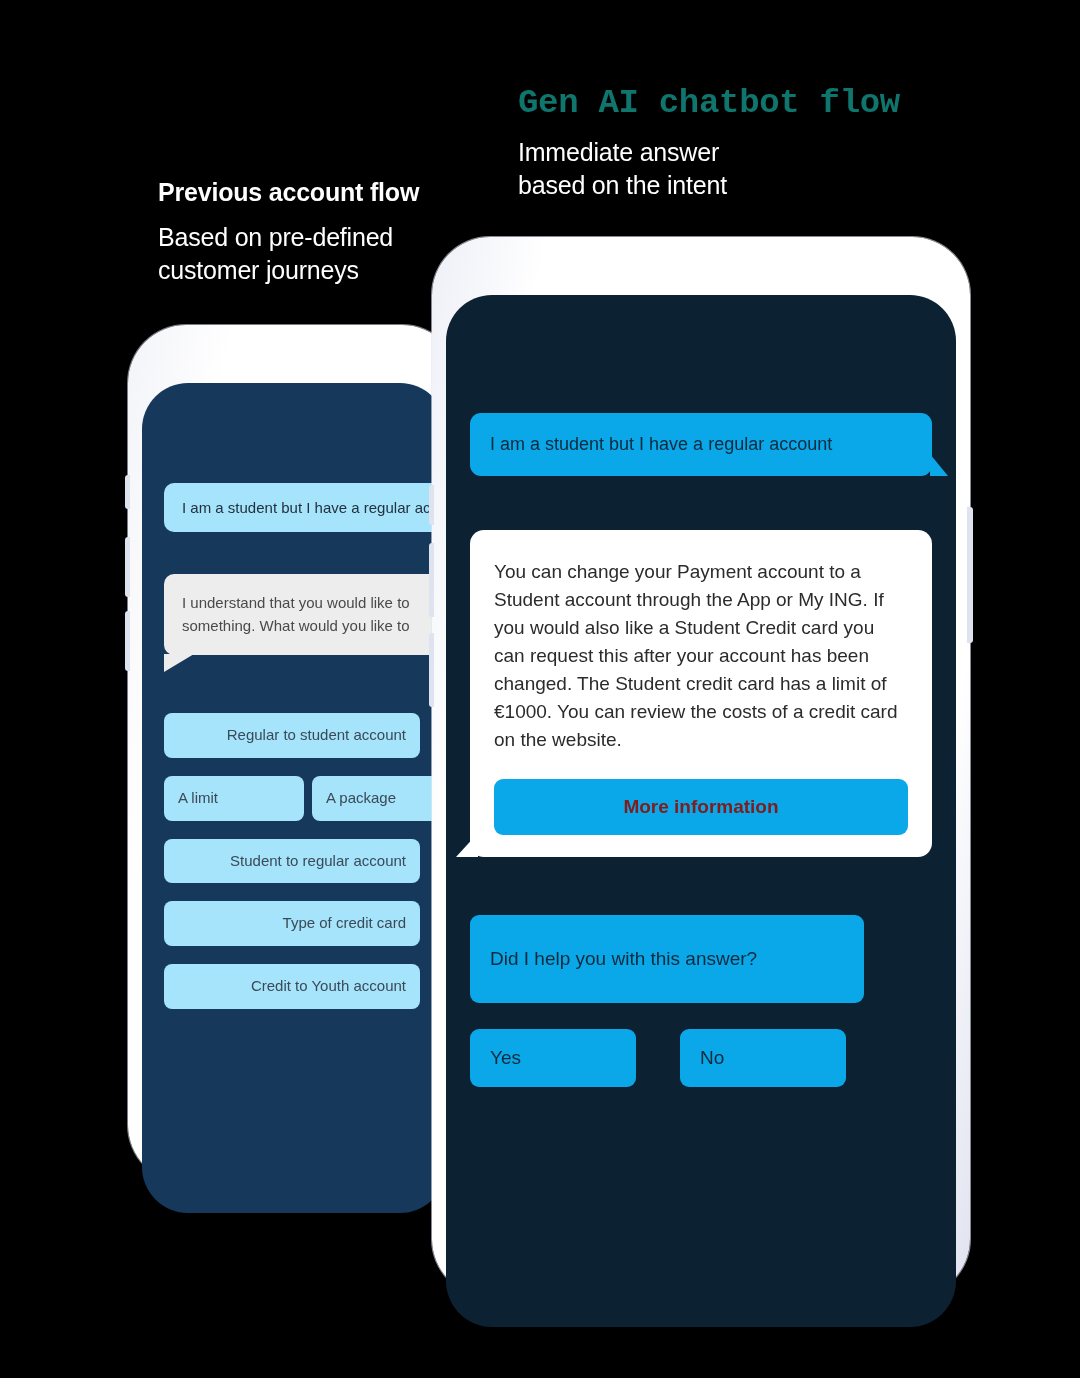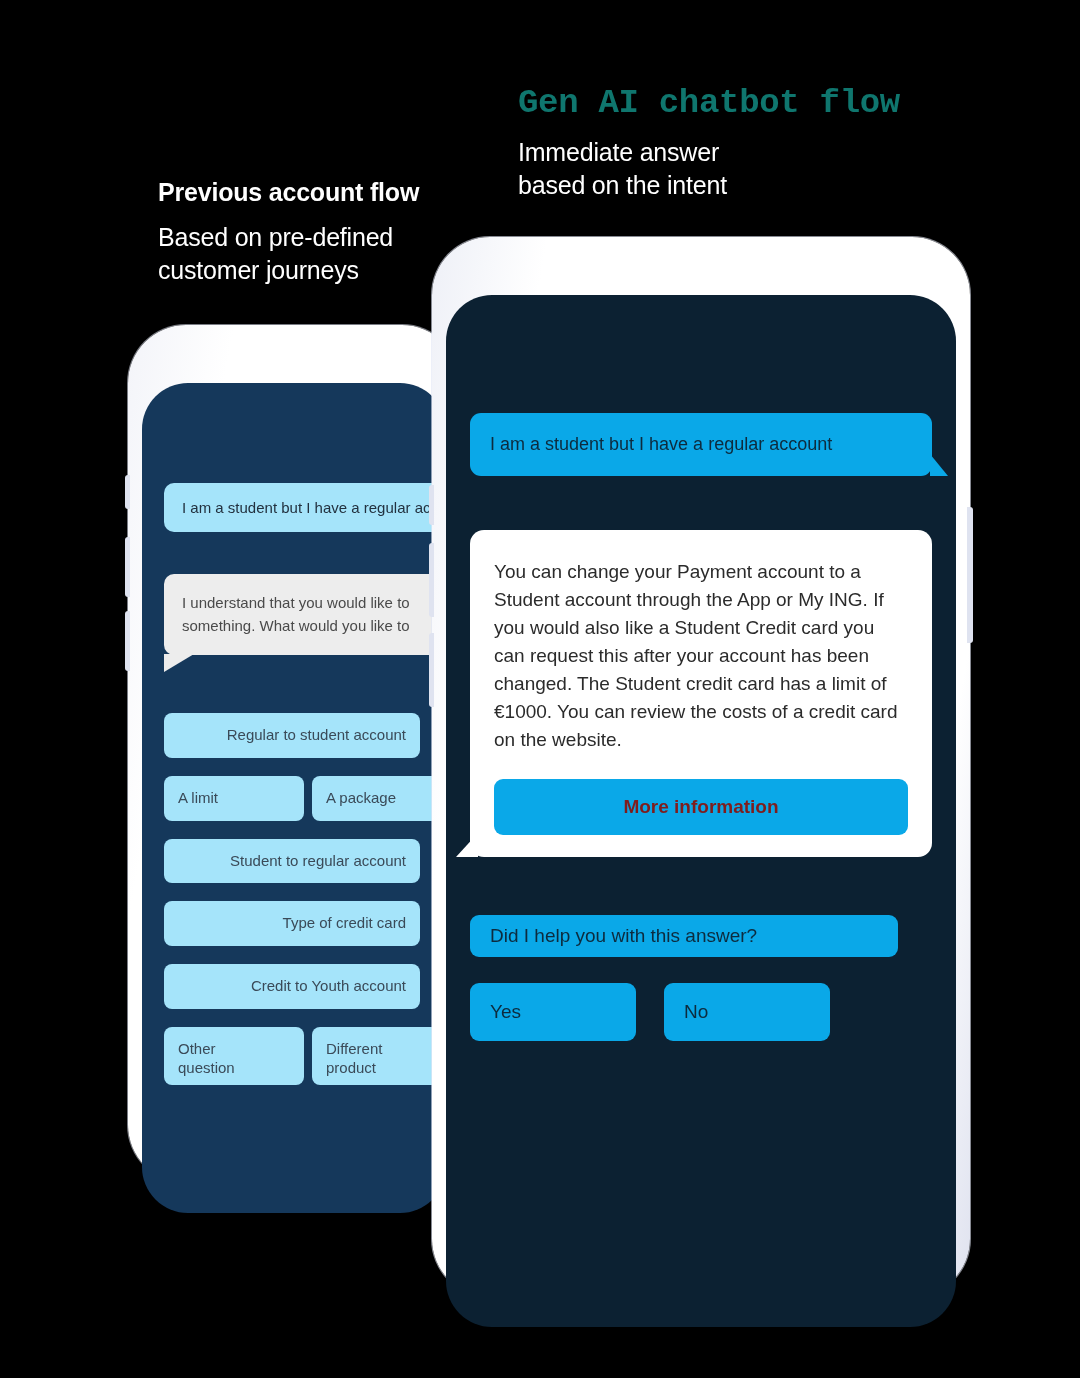--- a/index.html
+++ b/index.html
@@ -206,25 +206,25 @@
     font-weight: bold;
     cursor: pointer;
   }
 
   .bubble-followup {
     margin-top: 58px;
     background: #0AA8E8;
     color: #0D2B3E;
     font-size: 19px;
     border-radius: 9px;
-    padding: 10px 20px;
-    width: 428px;
-    white-space: nowrap;
-  }
-  .answer-row { margin-top: 26px; display: flex; gap: 28px; }
+    padding: 33px 20px;
+    width: 394px;
+    white-space: nowrap;
+  }
+  .answer-row { margin-top: 26px; display: flex; gap: 44px; }
   .btn-answer {
     background: #0AA8E8;
     color: #0D2B3E;
     border: none;
     font-family: "Liberation Sans", sans-serif;
     font-size: 19px;
     border-radius: 9px;
     padding: 18px 20px;
     width: 166px;
     text-align: left;
@@ -265,21 +265,20 @@
         </div>
 
         <div style="height:58px;"></div>
 
         <div id="prev-chips">
             <div class="chip-row"><div class="chip-light chip-w-full">Regular to student account</div></div>
             <div class="chip-row"><div class="chip-light chip-w-half">A limit</div><span class="chip-gap"></span><div class="chip-light chip-w-half">A package</div></div>
             <div class="chip-row"><div class="chip-light chip-w-full">Student to regular account</div></div>
             <div class="chip-row"><div class="chip-light chip-w-full">Type of credit card</div></div>
             <div class="chip-row"><div class="chip-light chip-w-full">Credit to Youth account</div></div>
-            <div class="chip-row"><div class="chip-light chip-w-half chip-two-line">Other<br>question</div><span class="chip-gap"></span><div class="chip-light chip-w-half chip-two-line">Different<br>product</div></div>
           </div>
       </div>
     </div>
   </div>
 
   <div class="phone" id="phone-genai">
     <div class="side-btn sb-left" style="top:248px;height:40px;"></div>
     <div class="side-btn sb-left" style="top:306px;height:74px;"></div>
     <div class="side-btn sb-left" style="top:396px;height:74px;"></div>
     <div class="side-btn sb-right" style="top:270px;height:136px;"></div>

